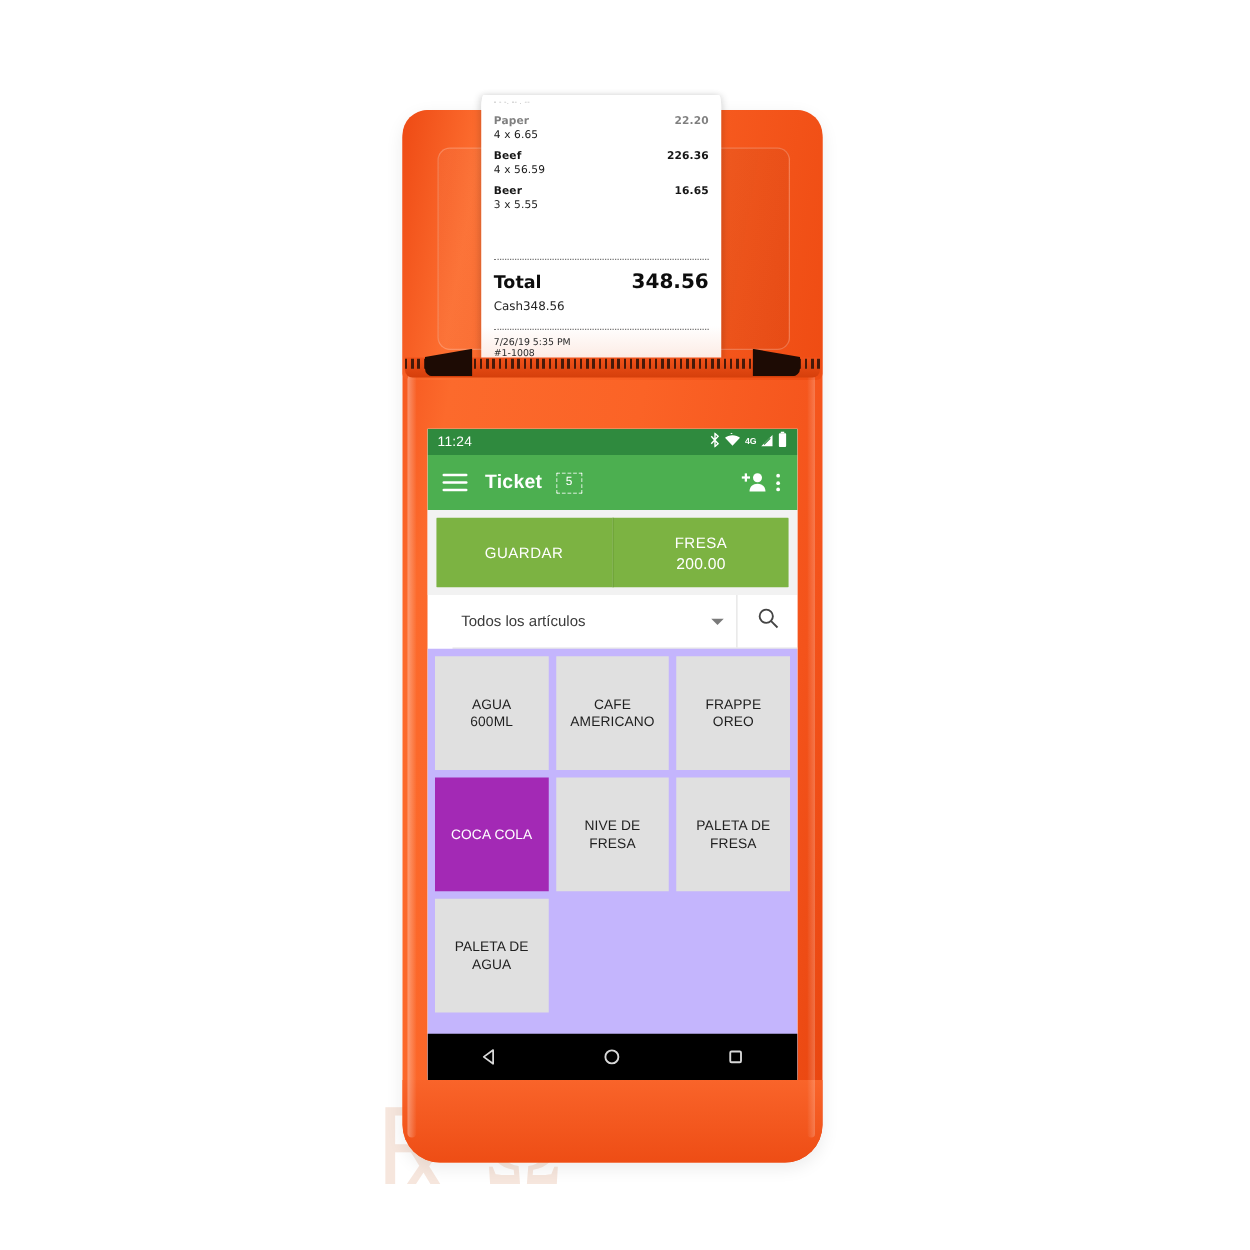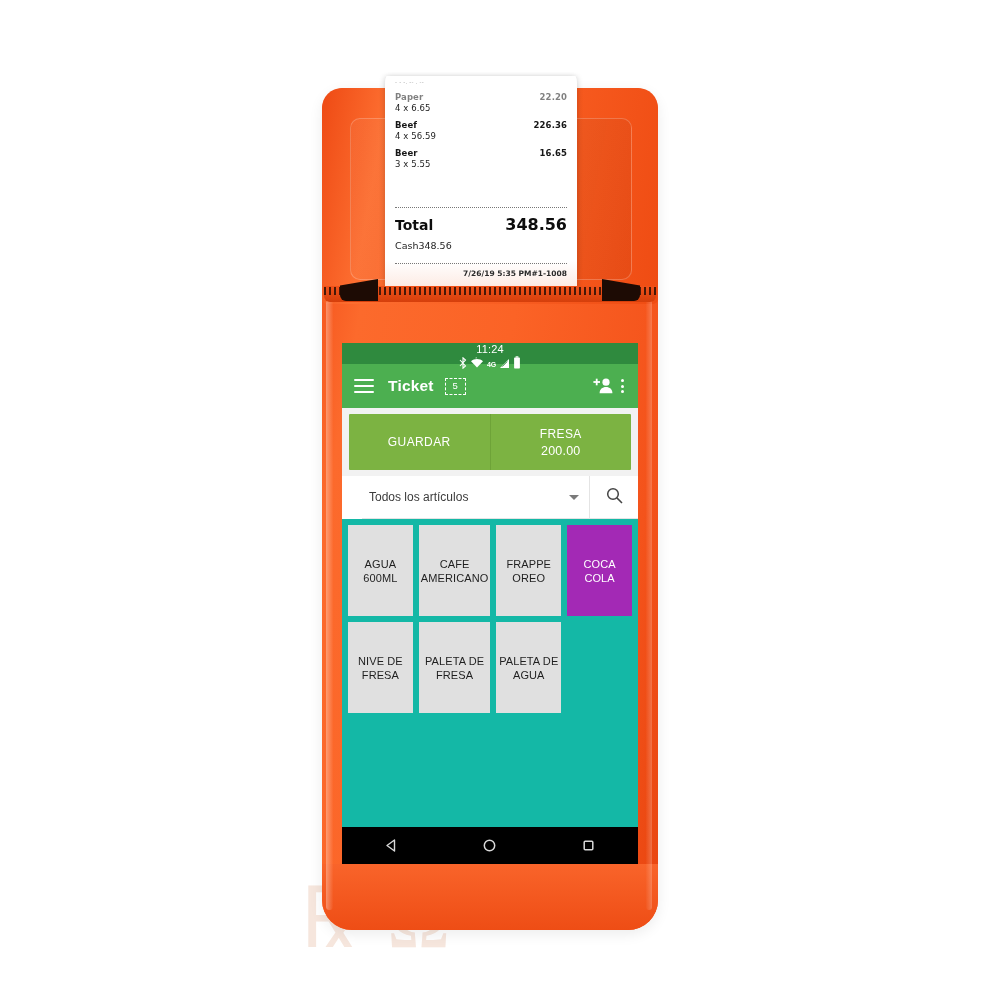--- a/index.html
+++ b/index.html
@@ -196,22 +196,23 @@
     margin-top: 6px;
     font-size: 9.5px;
     color: #242424;
   }
   .rc-foot {
     display: flex;
     justify-content: flex-end;
     align-items: baseline;
     margin-top: 5px;
     font-size: 7.5px;
-    font-weight: bold;
+    font-weight: normal;
     color: #2a2a2a;
+    flex-direction: column;
   }
   .rc-faint { opacity: 0.55; }
 
   
   .screen {
     position: absolute;
     left: 342px;
     top: 343px;
     width: 296px;
     height: 521px;
@@ -219,24 +220,24 @@
     overflow: hidden;
     z-index: 12;
   }
 
   
   .statusbar {
     height: 21px;
     background: #2f8a3e;
     display: flex;
     align-items: center;
+    justify-content: space-between;
     padding: 0 8px;
     box-sizing: border-box;
     color: #ffffff;
-    flex-direction: column;
   }
   .status-time {
     font-size: 11px;
     letter-spacing: 0.2px;
   }
   .status-icons {
     display: flex;
     align-items: center;
     gap: 3px;
   }
@@ -340,23 +341,23 @@
     display: flex;
     align-items: center;
     justify-content: center;
     cursor: pointer;
   }
 
   
   .grid {
     padding: 6px 6px 0 6px;
     display: grid;
-    grid-template-columns: repeat(4, 1fr);
+    grid-template-columns: repeat(3, 1fr);
     gap: 6px;
-    background: #14b8a6;
+    background: #c4b5fd;
     height: 341px;
     align-content: start;
     box-sizing: border-box;
   }
   .tile {
     background: #e0e0e0;
     height: 91px;
     display: flex;
     align-items: center;
     justify-content: center;

